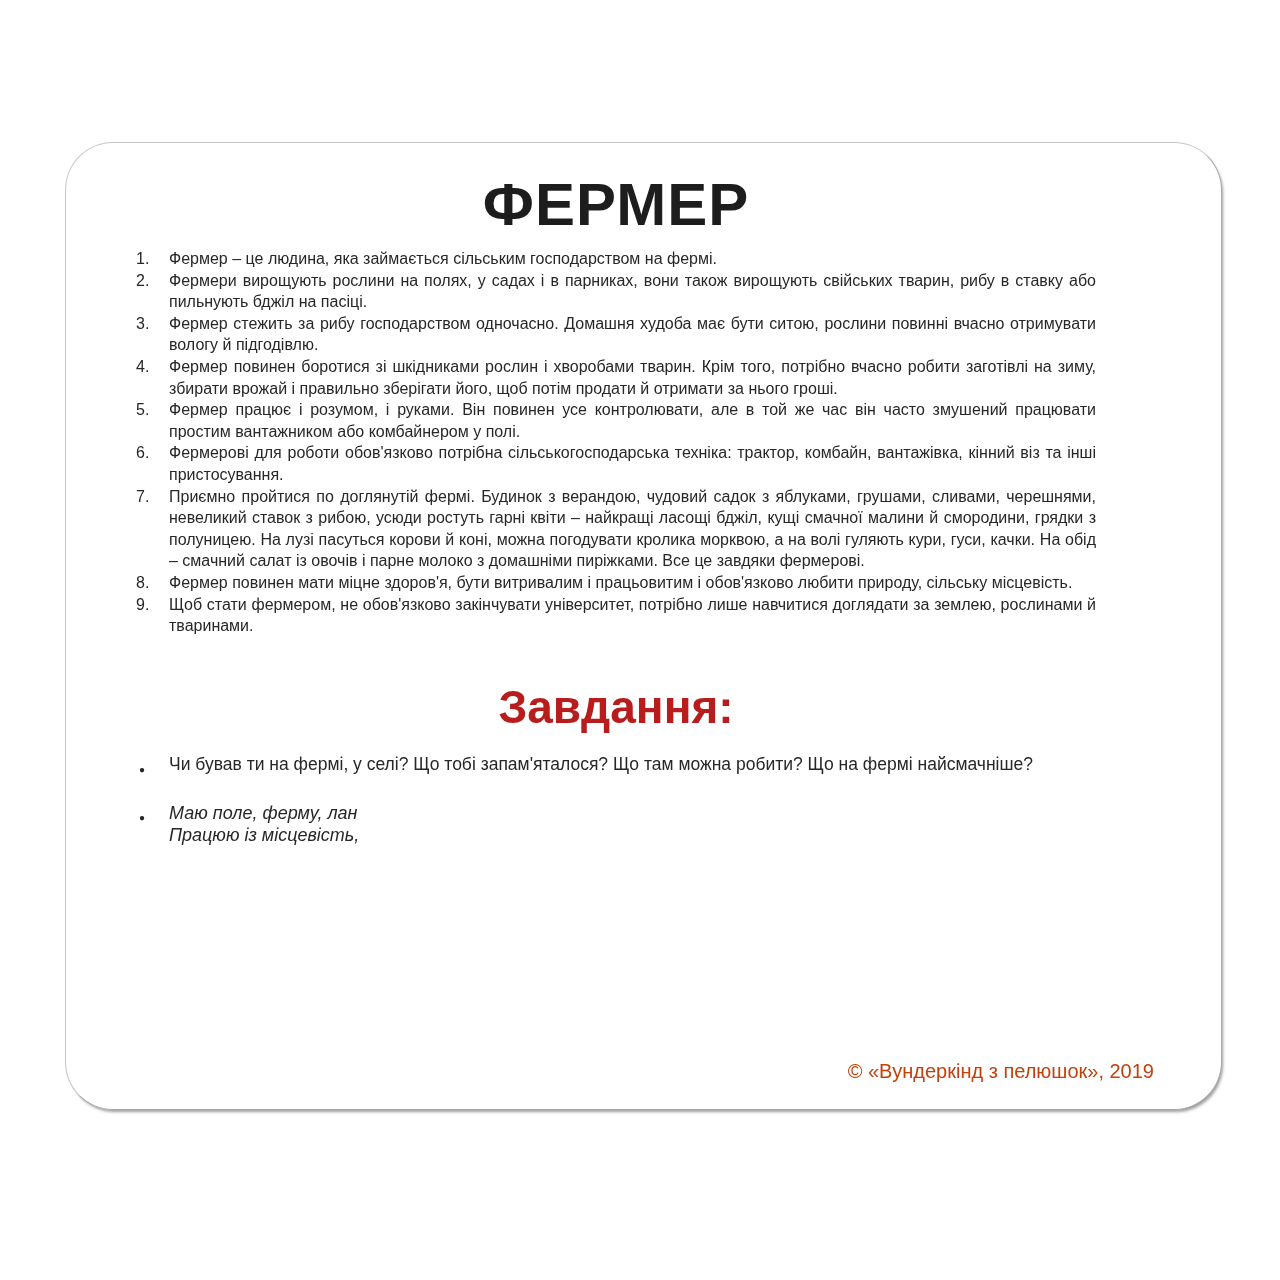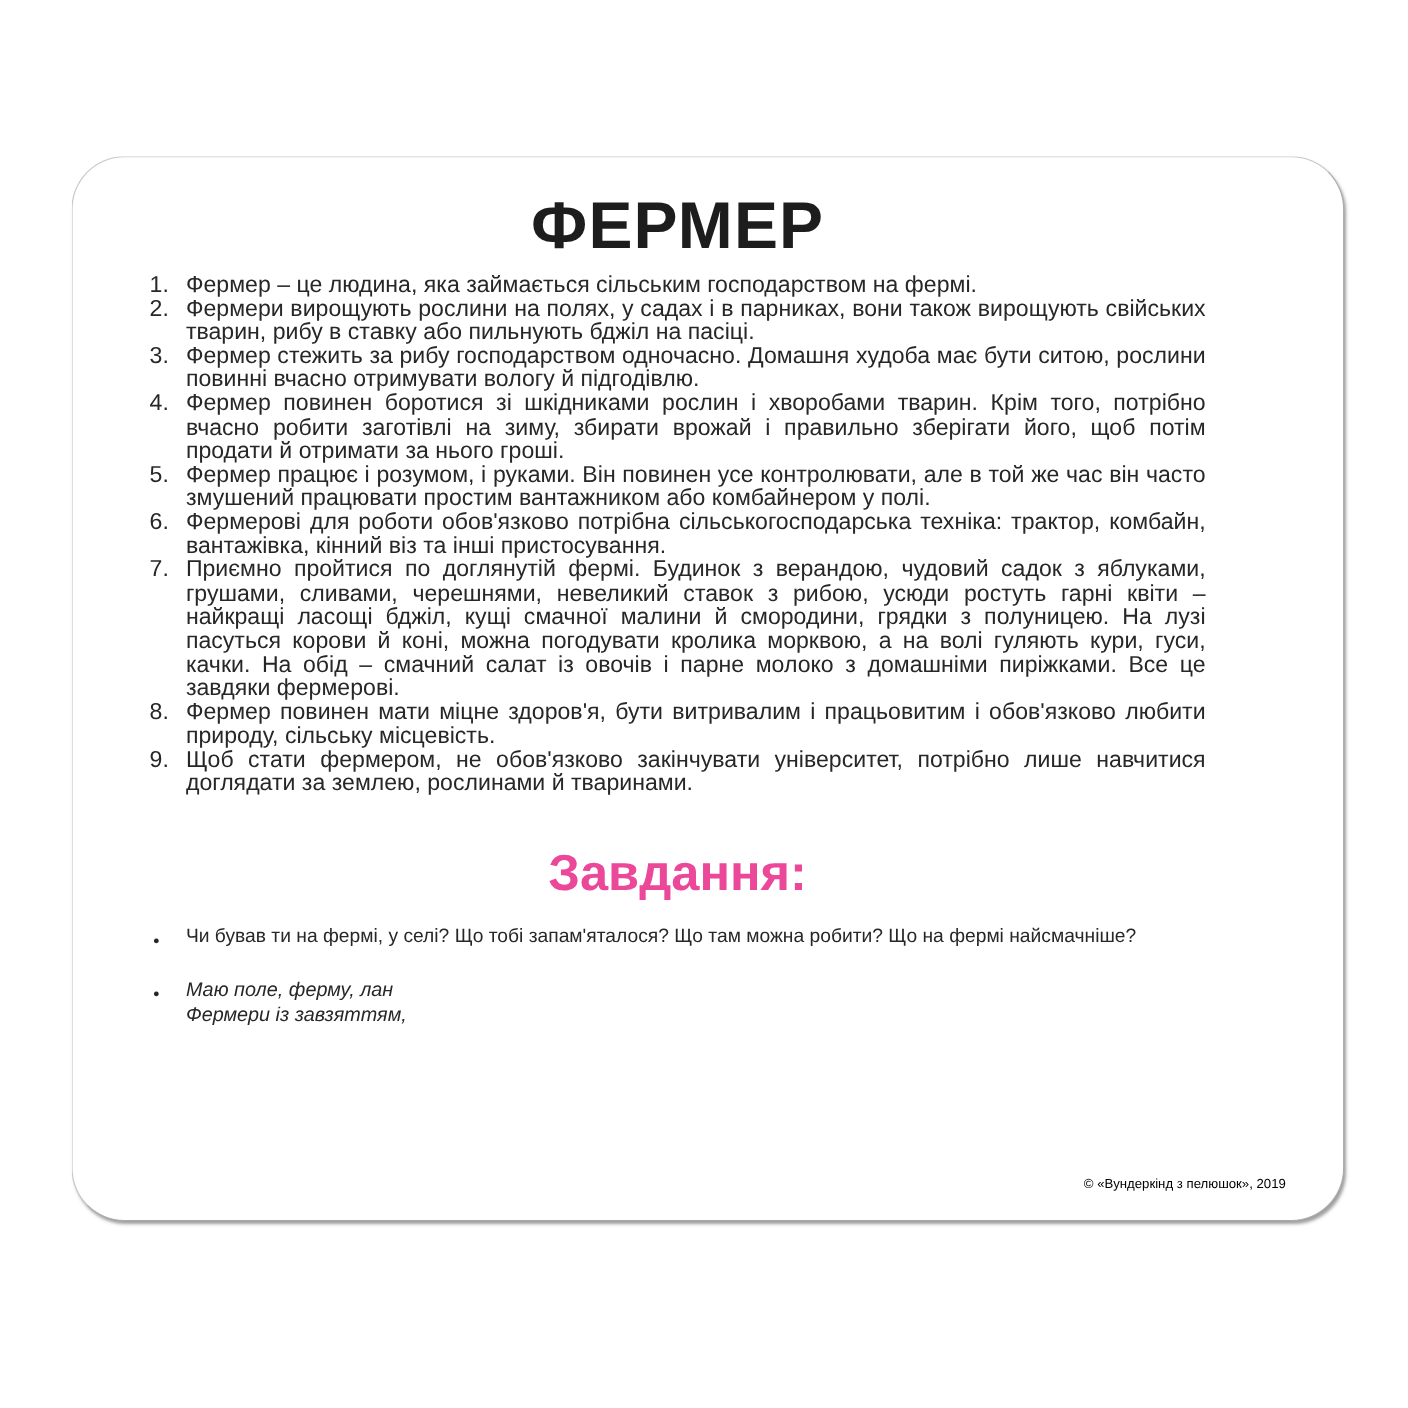--- a/index.html
+++ b/index.html
@@ -38,41 +38,41 @@
     font-weight: bold;
     text-align: center;
     letter-spacing: 1px;
     color: #1d1d1d;
   }
   ol.facts {
     margin: 9px 0 0 0;
     padding: 0;
     list-style: none;
     counter-reset: fact;
-    font-size: 21px;
+    font-size: 16px;
     line-height: 21.6px;
   }
   ol.facts > li {
     counter-increment: fact;
     position: relative;
     padding-left: 33px;
     text-align: justify;
   }
   ol.facts > li::before {
     content: counter(fact) ".";
     position: absolute;
     left: 0;
   }
   .tasks-heading {
     margin: 45px 0 0 0;
     font-size: 46px;
     line-height: 50px;
     font-weight: bold;
     text-align: center;
-    color: #ec4899;
+    color: #b91c1c;
   }
   ul.tasks {
     margin: 20px 0 0 0;
     padding: 0;
     list-style: none;
     font-size: 17.5px;
     line-height: 24px;
   }
   ul.tasks > li {
     position: relative;
@@ -103,24 +103,24 @@
   }
   .riddle-line {
     font-style: italic;
   }
   .riddle-author {
     font-style: italic;
     margin-left: 58px;
   }
   .copyright {
     position: absolute;
-    right: 52px;
+    right: 67px;
     bottom: 26px;
-    font-size: 12px;
-    color: #000000;
+    font-size: 20px;
+    color: #c2410c;
   }
 </style>
 </head>
 <body>
 
 <div class="page">
   <div class="card">
 
     <h1 class="title">ФЕРМЕР</h1>
 
@@ -137,19 +137,19 @@
     </ol>
 
     <h2 class="tasks-heading">Завдання:</h2>
 
     <ul class="tasks">
       <li>Чи бував ти на фермі, у селі? Що тобі запам'яталося? Що там можна робити? Що на фермі найсмачніше?</li>
     </ul>
 
     <div class="riddle">
       <div class="riddle-line">Маю поле, ферму, лан</div>
-      <div class="riddle-line">Фермери із завзяттям,</div>
+      <div class="riddle-line">Працюю із місцевість,</div>
     </div>
 
     <div class="copyright">© «Вундеркінд з пелюшок», 2019</div>
 
   </div>
 </div>
 
 </body></html>

